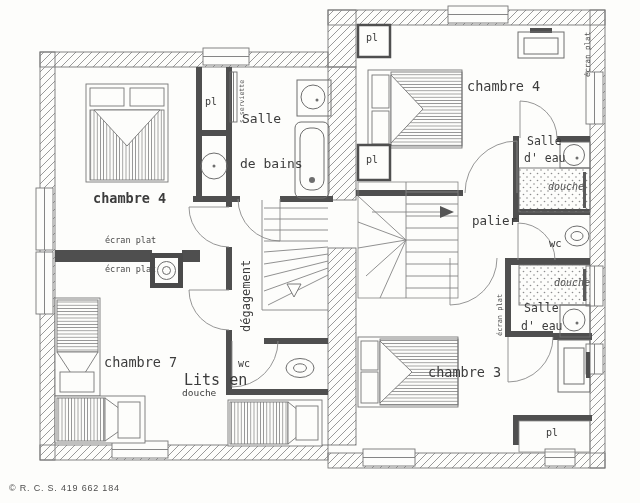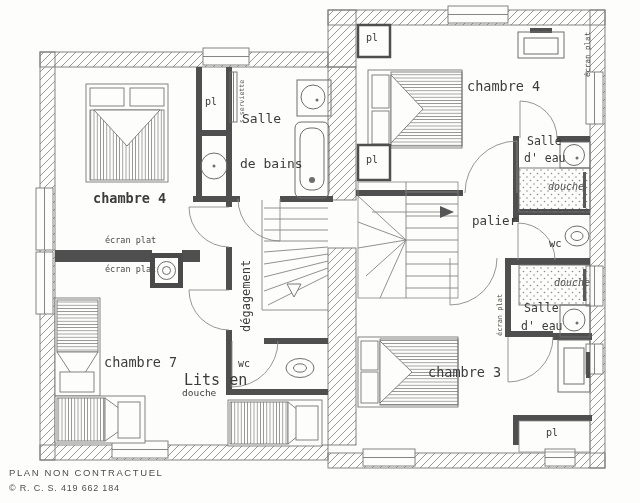--- a/index.html
+++ b/index.html
@@ -320,16 +320,15 @@
 <div class="lbl ann" style="left:105px;top:236px;">écran plat</div>
 <div class="lbl ann" style="left:105px;top:265px;">écran plat</div>
 <div class="lbl v" style="left:584px;top:77px;font-size:7.5px;color:#4a4a4a;">écran plat</div>
 <div class="lbl v" style="left:497px;top:336px;font-size:7px;color:#4a4a4a;">écran plat</div>
 
 <div class="lbl v" style="left:239px;top:123px;font-size:6.5px;color:#555;">s serviette</div>
 
 <div class="lbl" style="left:184px;top:373px;font-size:15px;">Lits en</div>
 <div class="lbl" style="left:182px;top:388px;font-size:9.5px;">douche</div>
 
-<div class="lbl footer1" style="left:9px;top:468px;">PLAN NON CONTRACTUEL</div>
 <div class="lbl footer2" style="left:9px;top:484px;">© R. C. S. 419 662 184</div>
 
 </div>
 
 </body></html>

